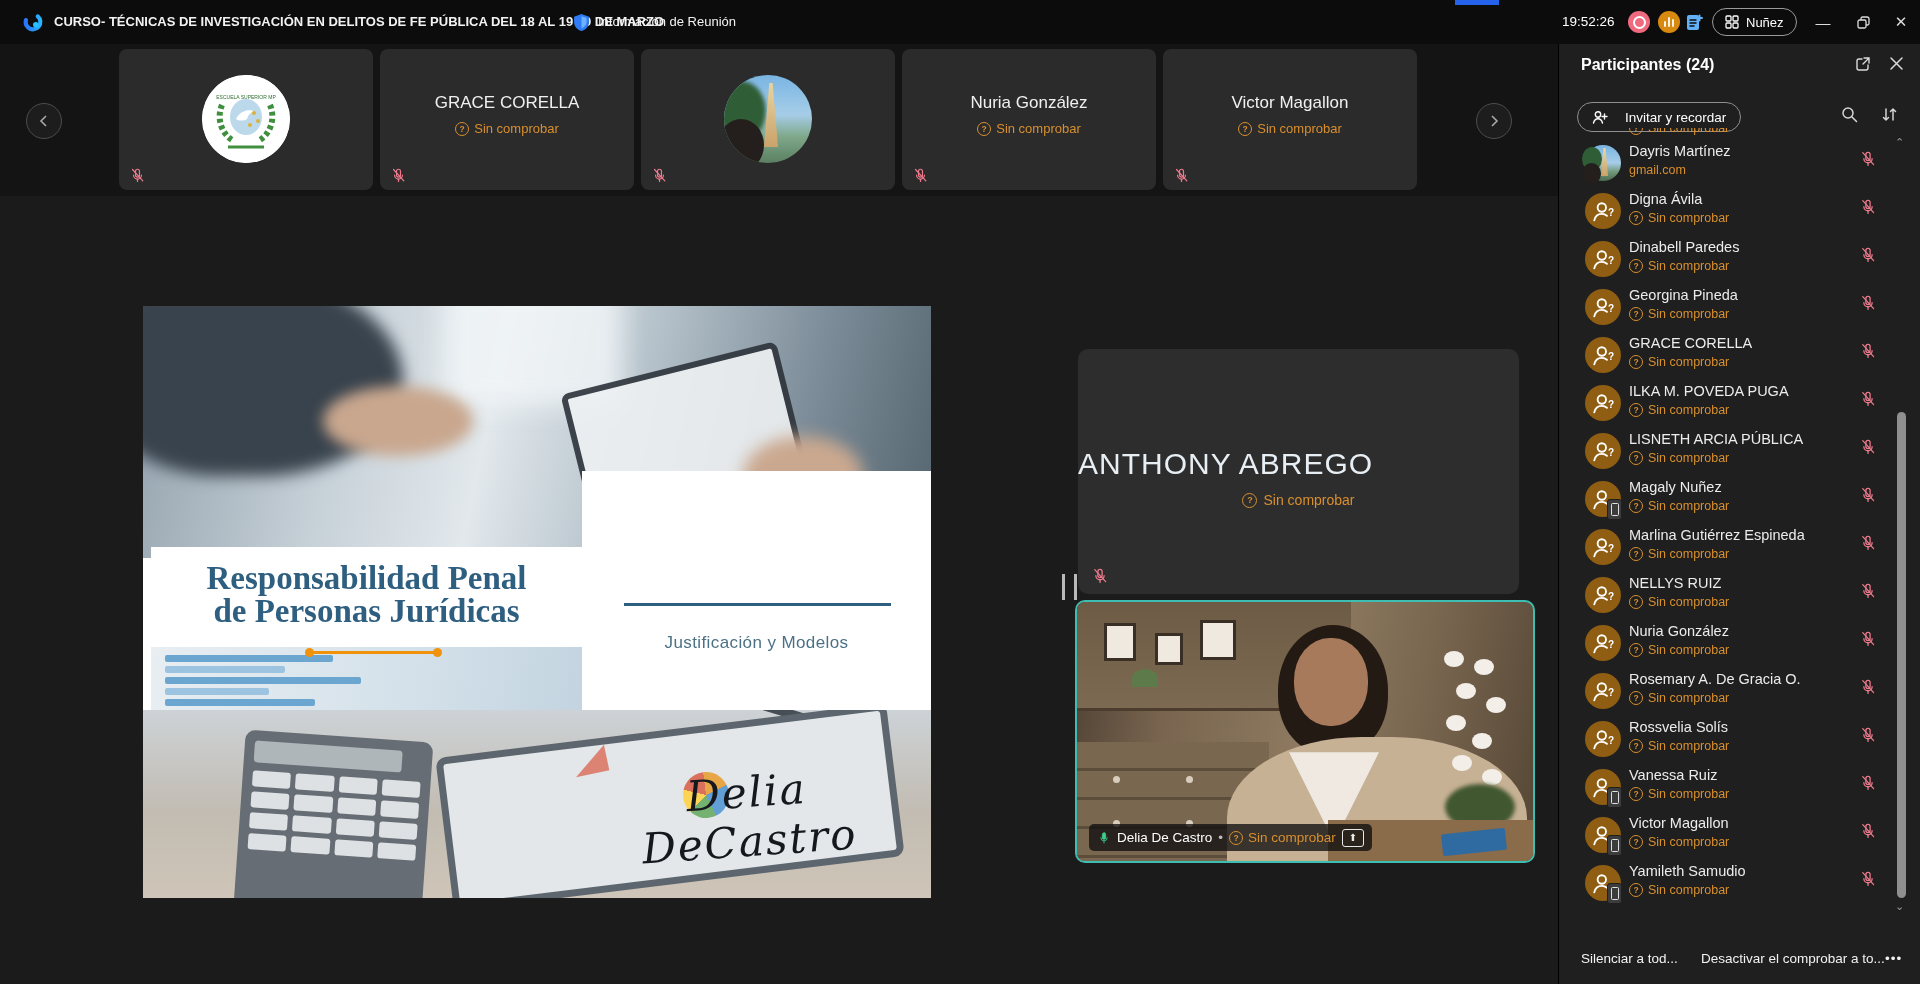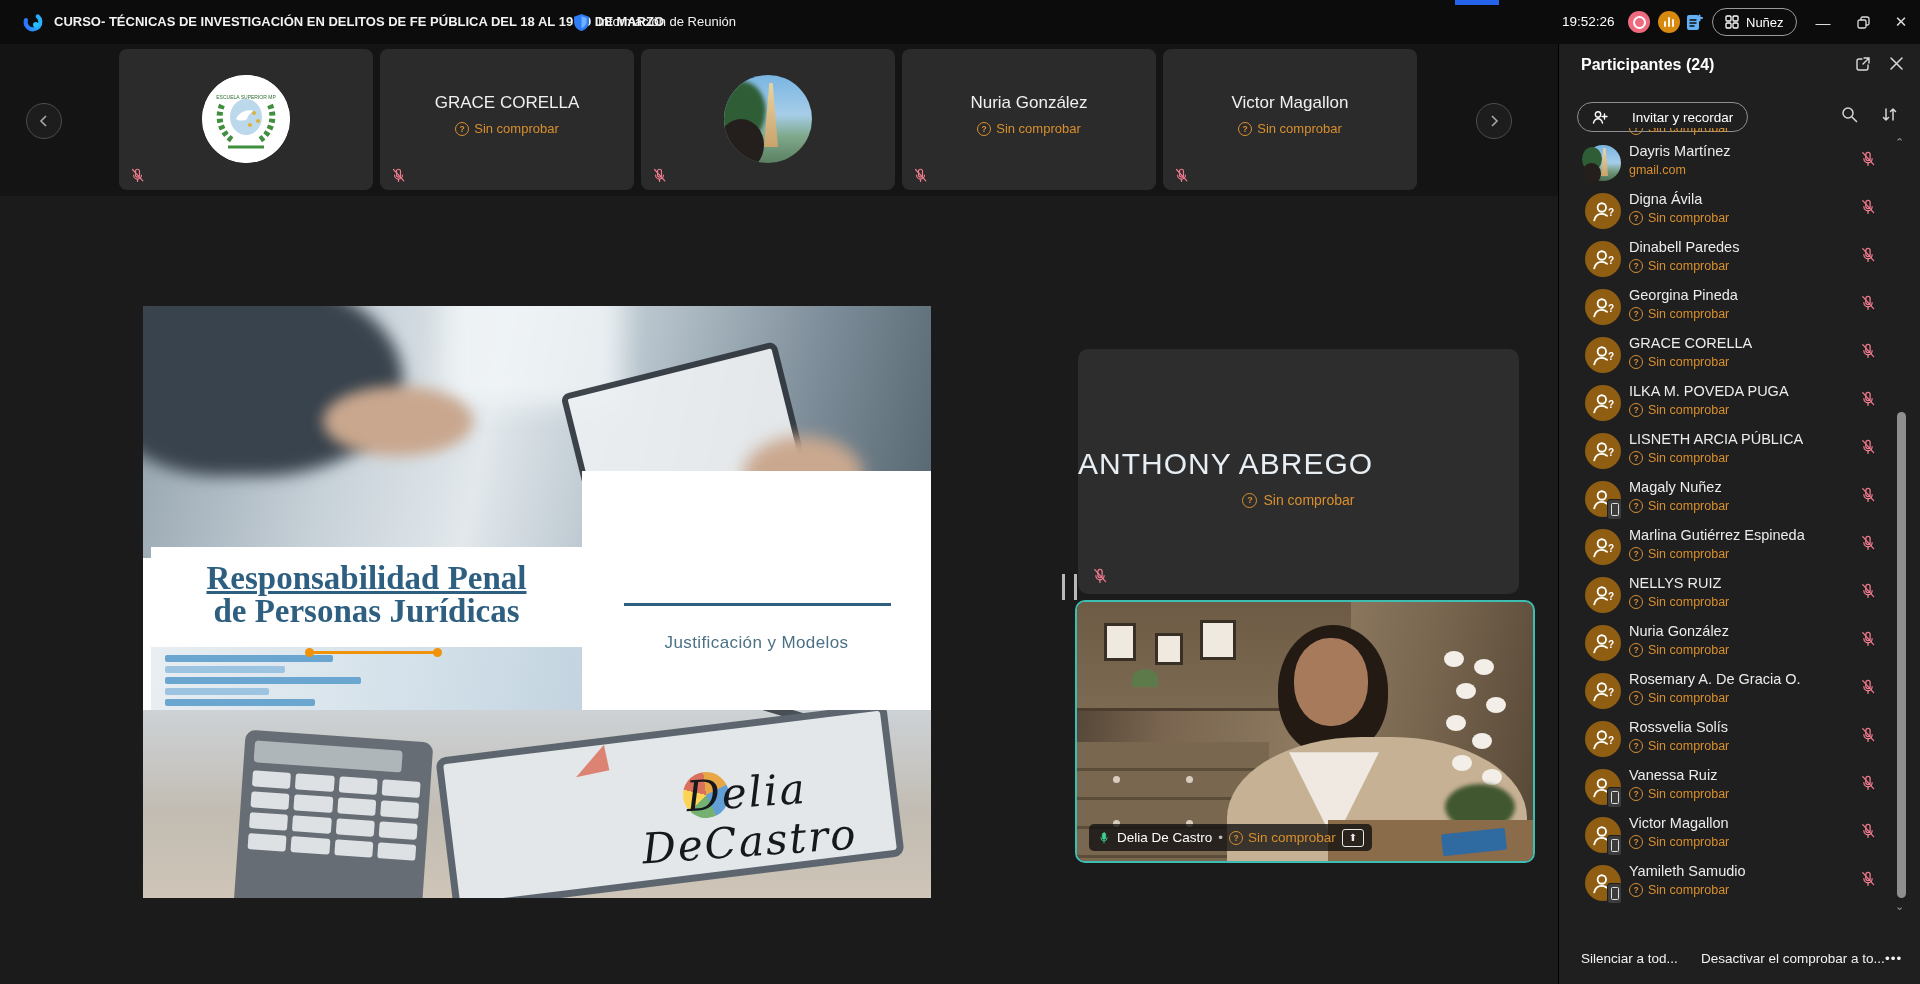--- a/index.html
+++ b/index.html
@@ -56,21 +56,21 @@
   #slide-photo-top{position:absolute;left:0;top:0;width:788px;height:252px;
      background:linear-gradient(102deg,#93a2ad 0%,#c7d1d8 26%,#e2e8ec 44%,#b4c1ca 62%,#7c8c98 82%,#55656f 100%);overflow:hidden;}
   #slide-photo-top .suit{position:absolute;left:-40px;top:-30px;width:300px;height:200px;background:#39434d;border-radius:40% 60% 55% 45%;filter:blur(8px);}
   #slide-photo-top .hand1{position:absolute;left:180px;top:80px;width:150px;height:70px;background:#c9a78e;border-radius:50%;filter:blur(7px);}
   #slide-photo-top .tablet{position:absolute;left:430px;top:60px;width:210px;height:120px;background:#eef1f3;border:6px solid #2d333a;border-radius:8px;transform:rotate(-14deg);opacity:.9;}
   #slide-photo-top .hand2{position:absolute;left:600px;top:130px;width:120px;height:80px;background:#caa88f;border-radius:50%;filter:blur(8px);}
   #slide-photo-top .win{position:absolute;left:300px;top:-20px;width:180px;height:120px;background:#f2f6f8;filter:blur(12px);opacity:.8;}
 
   #slide-title-box{position:absolute;left:8px;top:241px;width:431px;height:100px;background:#fff;text-align:center;}
   #slide-title-box .t{font-family:"Liberation Serif","DejaVu Serif",serif;font-weight:700;color:#2f5f80;font-size:33px;line-height:33px;}
-  #slide-title-box .t1{margin-top:15px;text-decoration:underline;}
+  #slide-title-box .t1{margin-top:15px;}
 
   #slide-chart-photo{position:absolute;left:8px;top:341px;width:431px;height:63px;background:linear-gradient(100deg,#e8eef2,#d4e1ea 60%,#c3d4e0);overflow:hidden;}
   .cbar{position:absolute;height:7px;border-radius:2px;}
   #orange-line{position:absolute;left:166px;top:345px;width:129px;height:3px;background:#f0920a;}
   #orange-line::before,#orange-line::after{content:"";position:absolute;top:-3px;width:9px;height:9px;border-radius:50%;background:#f0920a;}
   #orange-line::before{left:-4px;} #orange-line::after{right:-4px;}
 
   #slide-right-panel{position:absolute;left:439px;top:165px;width:349px;height:239px;background:#fff;}
   #slide-right-panel .rule{position:absolute;left:42px;right:40px;top:132px;height:3px;background:#2f5f80;}
   #slide-subtitle{position:absolute;left:0;right:0;top:162px;text-align:center;font-size:17px;color:#4b7186;letter-spacing:.4px;}
@@ -119,21 +119,21 @@
   #speaker-label .nm{color:#fff;} #speaker-label .dot{color:#bbb;}
   #speaker-label .st{color:#d98f2e;display:flex;align-items:center;gap:5px;}
   #pip-btn{width:20px;height:16px;border:1.5px solid #e8e8e8;border-radius:3px;display:flex;align-items:center;justify-content:center;color:#e8e8e8;font-size:10px;line-height:1;}
 
   
   #panel{position:absolute;left:1558px;top:44px;width:362px;height:940px;background:#1f1f1f;border-left:1px solid #000;}
   #panel-title{position:absolute;left:22px;top:12px;font-size:16px;font-weight:700;color:#fff;}
   .panel-hicon{position:absolute;top:12px;color:#dadada;}
   #panel-popout{left:296px;} #panel-close{left:330px;}
   #invite-btn{position:absolute;left:18px;top:58px;height:28px;padding:0 14px;border:1px solid #8f8f8f;border-radius:15px;
-     display:flex;align-items:center;gap:24px;font-size:13.5px;color:#fff;}
+     display:flex;align-items:center;gap:17px;font-size:13.5px;color:#fff;}
   #panel-search{position:absolute;left:282px;top:62px;color:#d5d5d5;}
   #panel-sort{position:absolute;left:322px;top:62px;color:#d5d5d5;font-size:15px;}
   #partial-row{position:absolute;left:70px;top:84px;width:200px;height:12px;overflow:hidden;}
   #partial-row .inner{position:relative;top:-7px;display:flex;align-items:center;gap:5px;font-size:12.5px;color:#d98f2e;}
   #participant-list{position:absolute;left:0;top:96px;width:362px;height:772px;}
   .p-row{position:absolute;left:0;width:362px;height:48px;}
   .p-avatar{position:absolute;left:26px;top:5px;width:36px;height:36px;border-radius:50%;background:#8f5e12;overflow:visible;}
   .p-avatar svg{position:absolute;left:4px;top:4px;width:28px;height:28px;}
   .p-avatar .q{position:absolute;left:23px;top:14px;font-size:10px;color:#fff;font-weight:700;}
   .p-avatar.photo{background:linear-gradient(180deg,#79b5e2 0%,#a6cde8 50%,#6f9878 75%,#4c6b52 100%);}

